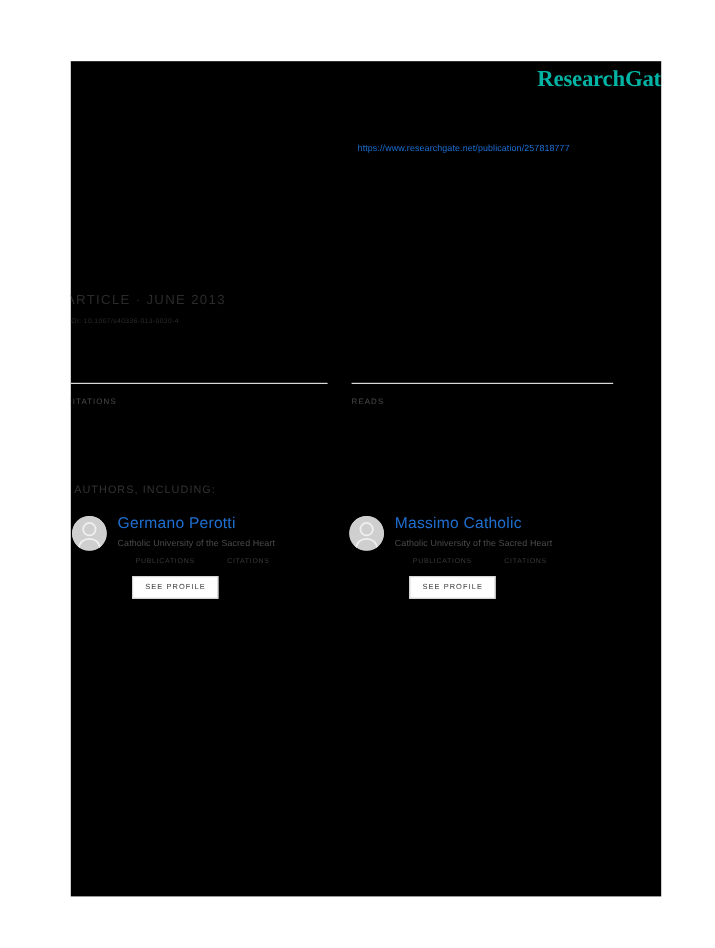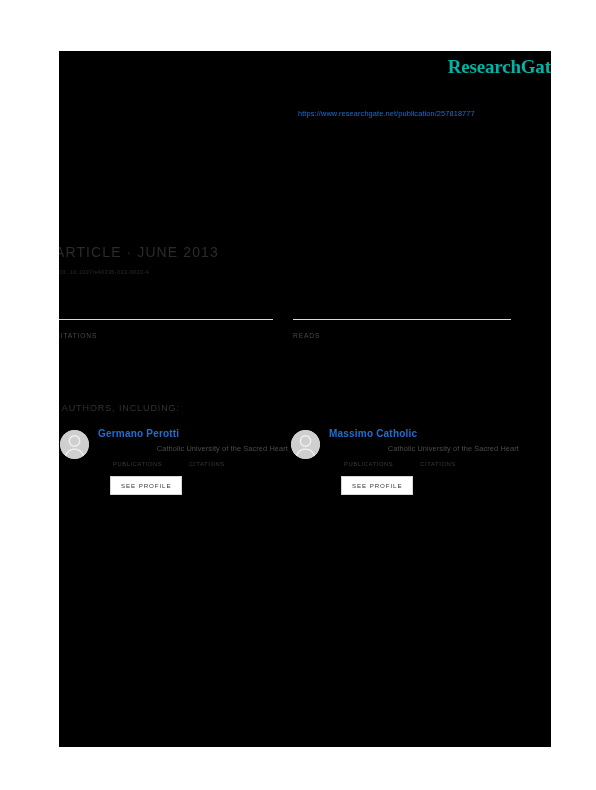--- a/index.html
+++ b/index.html
@@ -35,36 +35,36 @@
     font-size: 19px;
     letter-spacing: -0.2px;
     color: #00b3a4;
     white-space: nowrap;
   }
 
   
   #rg-url {
     position: absolute;
     left: 239px;
-    top: 58px;
+    top: 68px;
     font-size: 7.4px;
     color: #1a6fd4;
     letter-spacing: 0.1px;
     white-space: nowrap;
   }
 
   
   #article-meta {
     position: absolute;
     left: -4px;
     top: 193px;
     width: 330px;
   }
   #article-line {
-    font-size: 14px;
+    font-size: 11px;
     letter-spacing: 1.1px;
     color: #2b2b2b;
     white-space: nowrap;
   }
   #doi-line {
     margin-top: 9px;
     font-size: 5.6px;
     letter-spacing: 0.35px;
     color: #2b2b2b;
     white-space: nowrap;
@@ -129,33 +129,32 @@
   }
   .avatar svg { display: block; }
 
   .author-body {
     position: absolute;
     left: 38px;
     top: 0px;
     width: 190px;
   }
   .author-name {
-    font-size: 10px;
-    font-weight: bold;
+    font-size: 13px;
+    font-weight: normal;
     color: #1f6fd0;
     letter-spacing: 0.2px;
     white-space: nowrap;
   }
   .author-affil {
     margin-top: 5px;
     font-size: 7.4px;
     color: #4c4c4c;
     letter-spacing: 0.1px;
     white-space: nowrap;
-    text-align: right;
   }
   .author-stats {
     margin-top: 8px;
     margin-left: 12px;
     display: flex;
     gap: 6px;
     align-items: baseline;
   }
   .author-stat {
     display: flex;

